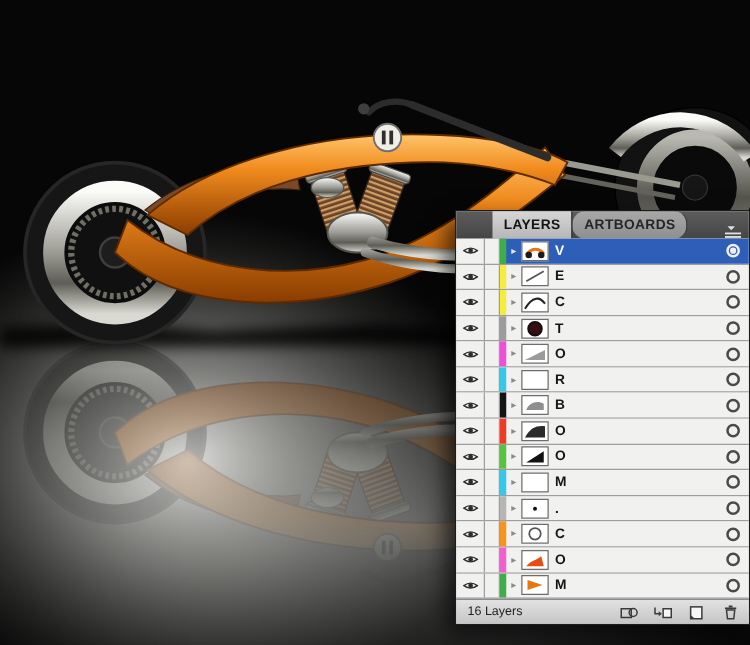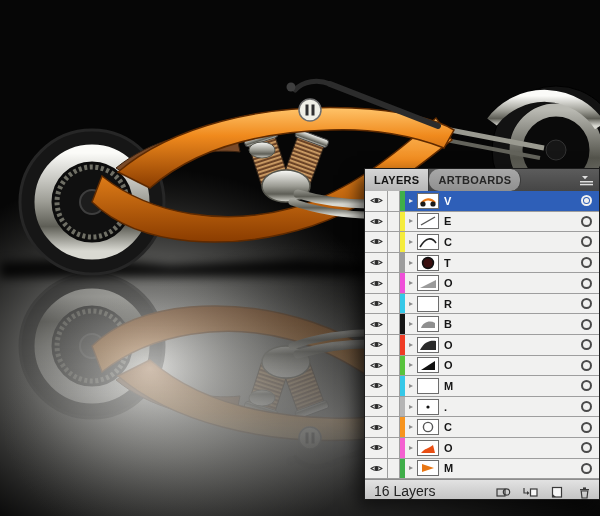--- a/index.html
+++ b/index.html
@@ -4,21 +4,21 @@
 <style>
   html,body{margin:0;padding:0;background:#222;}
   .stage{position:relative;width:600px;height:516px;overflow:hidden;background:#060606;
          font-family:"Liberation Sans",sans-serif;}
   .artwork{position:absolute;left:0;top:0;width:600px;height:516px;display:block;}
 
   
   .panel{position:absolute;left:364px;top:168px;width:236px;height:332px;display:flex;
          flex-direction:column;box-sizing:border-box;border:1px solid #1c1c1c;
          background:#ececec;box-shadow:-7px 7px 16px rgba(0,0,0,.6);}
-  .tabbar{flex:0 0 22px;display:flex;align-items:center;background:linear-gradient(#5c5c5c,#454545);}
+  .tabbar{flex:0 0 22px;display:flex;align-items:flex-end;background:linear-gradient(#5c5c5c,#454545);padding-left:29px;}
   .tab{padding:0 9px;line-height:22px;font-size:11px;font-weight:bold;color:#141414;
        background:linear-gradient(#d6d6d6,#b6b6b6);border-right:1px solid #3a3a3a;letter-spacing:.3px;}
   .tab.inactive{background:linear-gradient(#a8a8a8,#8f8f8f);color:#262626;border-radius:10px;}
   .panel-menu{margin-left:auto;width:26px;display:flex;align-items:center;justify-content:center;cursor:pointer;}
 
   .rows{flex:1 1 auto;display:flex;flex-direction:column;min-height:0;background:#bdbdbd;}
   .row{flex:1 1 0;min-height:0;display:flex;align-items:stretch;background:#f1f1f0;
        border-bottom:1px solid #9e9e9e;}
   .eye-cell{flex:0 0 22px;border-right:1px solid #9e9e9e;display:flex;align-items:center;justify-content:center;}
   .lock-cell{flex:0 0 11px;border-right:1px solid #9e9e9e;}
@@ -30,23 +30,23 @@
   .thumb{flex:0 0 20px;width:20px;height:14px;background:#fff;border:1px solid #6d6d6d;overflow:hidden;}
   .thumb svg{display:block;width:100%;height:100%;}
   .label{flex:1 1 auto;padding-left:5px;font-size:11px;font-weight:bold;color:#161616;
          white-space:nowrap;overflow:hidden;}
   .row.selected .label{color:#fff;}
   .target{flex:0 0 11px;width:11px;height:11px;margin-right:7px;border:2px solid #4a4a4a;
           border-radius:50%;box-sizing:border-box;position:relative;}
   .row.selected .target{border-color:#f0f0f0;}
   .row.selected .target::after{content:"";position:absolute;inset:1px;border-radius:50%;background:#f0f0f0;}
 
-  .footer{flex:0 0 19px;display:flex;align-items:flex-end;gap:11px;padding:0 7px;
+  .footer{flex:0 0 19px;display:flex;align-items:center;gap:11px;padding:0 7px;
           background:linear-gradient(#e2e2e2,#c5c5c5);border-top:1px solid #8d8d8d;
-          font-size:14px;color:#1f1f1f;}
+          font-size:10px;color:#1f1f1f;}
   .footer .status{margin-right:auto;padding-left:2px;}
   .f-icon{display:flex;align-items:center;justify-content:center;width:16px;height:14px;cursor:pointer;}
 </style>
 </head>
 <body>
 
 <div class="stage">
 
   <svg class="artwork" viewBox="0 0 600 516" xmlns="http://www.w3.org/2000/svg">
     <defs>

